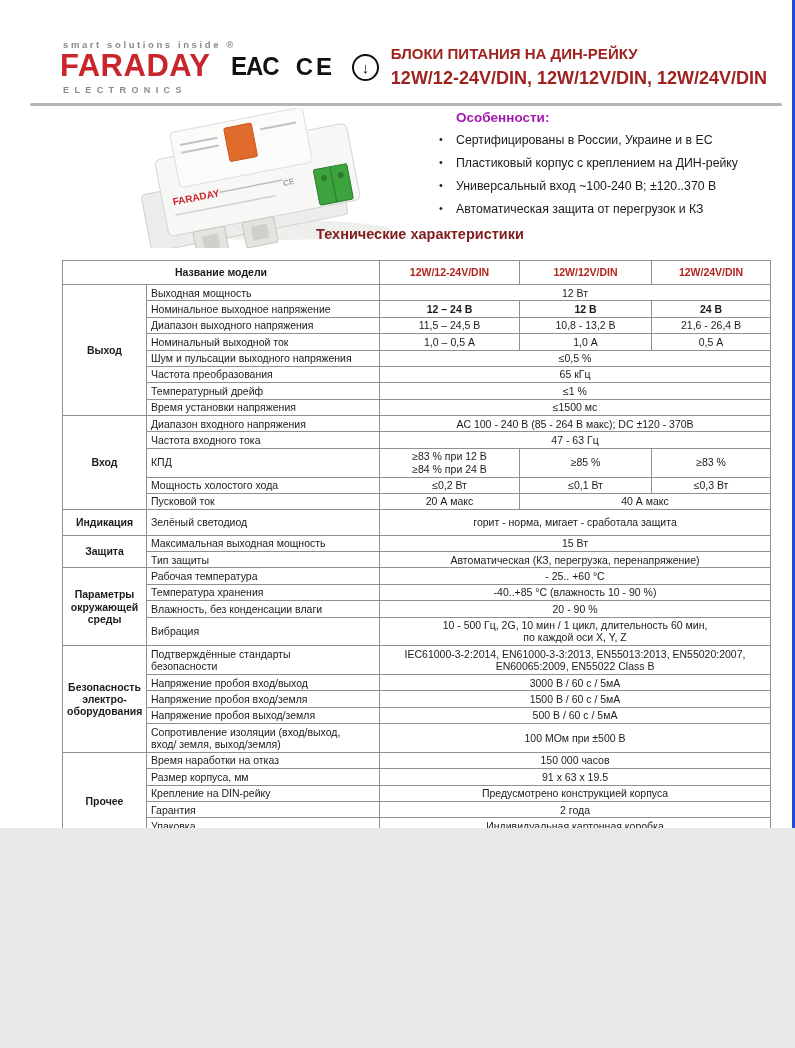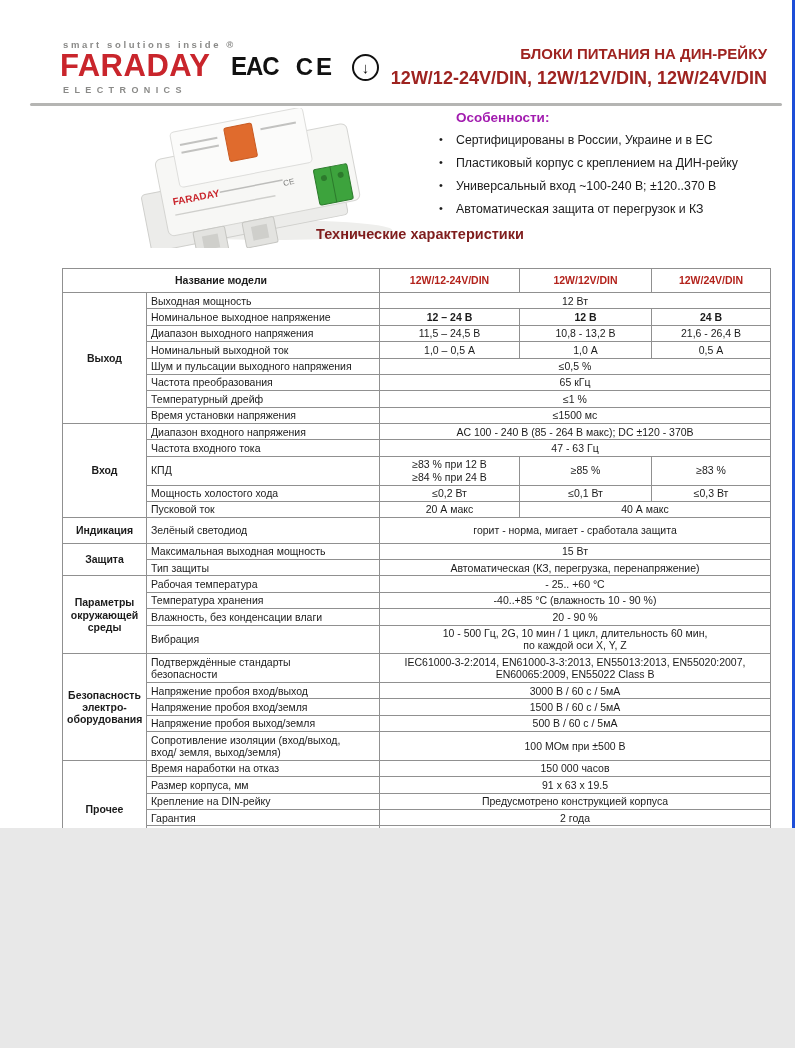--- a/index.html
+++ b/index.html
@@ -11,36 +11,36 @@
   }
   
   .tagline { position:absolute; left:63px; top:39px; font-size:9.5px; letter-spacing:2.6px; color:#8a8a88; font-weight:bold; }
   .brand-name { position:absolute; left:60px; top:48px; font-size:31px; font-weight:bold; color:#c9252c; letter-spacing:0.5px; }
   .brand-sub { position:absolute; left:63px; top:85px; font-size:9px; letter-spacing:5.4px; color:#8a8a88; font-weight:bold; }
   .marks { position:absolute; left:231px; top:53px; display:flex; align-items:center; gap:17px; color:#111; }
   .eac { font-size:24px; font-weight:900; letter-spacing:-1px; transform:scaleY(1.05); }
   .ce  { font-size:24px; font-weight:700; letter-spacing:3px; }
   .conf-circle { width:27px; height:27px; border:2px solid #111; border-radius:50%;
     display:flex; align-items:center; justify-content:center; font-size:15px; font-weight:bold; }
-  .doc-title { position:absolute; right:25px; top:42px; text-align:right; color:#9e2320; font-weight:bold; line-height:1.55; }
+  .doc-title { position:absolute; right:25px; top:42px; text-align:left; color:#9e2320; font-weight:bold; line-height:1.55; }
   .doc-title .l1 { font-size:15px; }
   .doc-title .l2 { font-size:18px; }
   .rule-top { position:absolute; left:30px; top:103px; width:752px; height:3px; background:#b5b5b3; border-radius:2px; }
   .rule-bottom { position:absolute; left:75px; top:1034px; width:676px; height:4px; background:#b5b5b3; border-radius:2px; }
   
   .photo { position:absolute; left:122px; top:108px; }
   .features { position:absolute; left:437px; top:110px; width:350px; }
   .features h3 { font-size:13.5px; margin:0 0 8px 19px; color:#a21caf; }
   .feature { display:flex; font-size:12.3px; margin-bottom:9px; color:#1a1a1a; }
   .feature .dot { width:19px; text-align:left; font-size:11px; padding-left:2px; }
   
   .section-title { position:absolute; left:0; top:226px; width:100%; text-align:center; padding-left:48px;
     font-size:14.5px; font-weight:bold; color:#7f1d1d; }
   
-  table.spec { position:absolute; left:62px; top:268px; width:708px; border-collapse:collapse; table-layout:fixed;padding-left:40px; }
+  table.spec { position:absolute; left:62px; top:260px; width:708px; border-collapse:collapse; table-layout:fixed;padding-left:40px; }
   table.spec td { border:1px solid #909090; font-size:10.5px; line-height:1.18; padding:1.5px 4px;
     vertical-align:middle; white-space:pre-line; }
   table.spec thead td { height:24px; font-weight:bold; text-align:center; }
   td.model { color:#b3231c; }
   td.g { font-weight:bold; text-align:center; padding:1px 2px;margin-left:20px; }
   td.p { text-align:left; padding-left:7px; }
   td.v { text-align:center; }
   td.b { font-weight:bold; }
   tr.tall td { padding-top:6px; padding-bottom:6px; }
   

